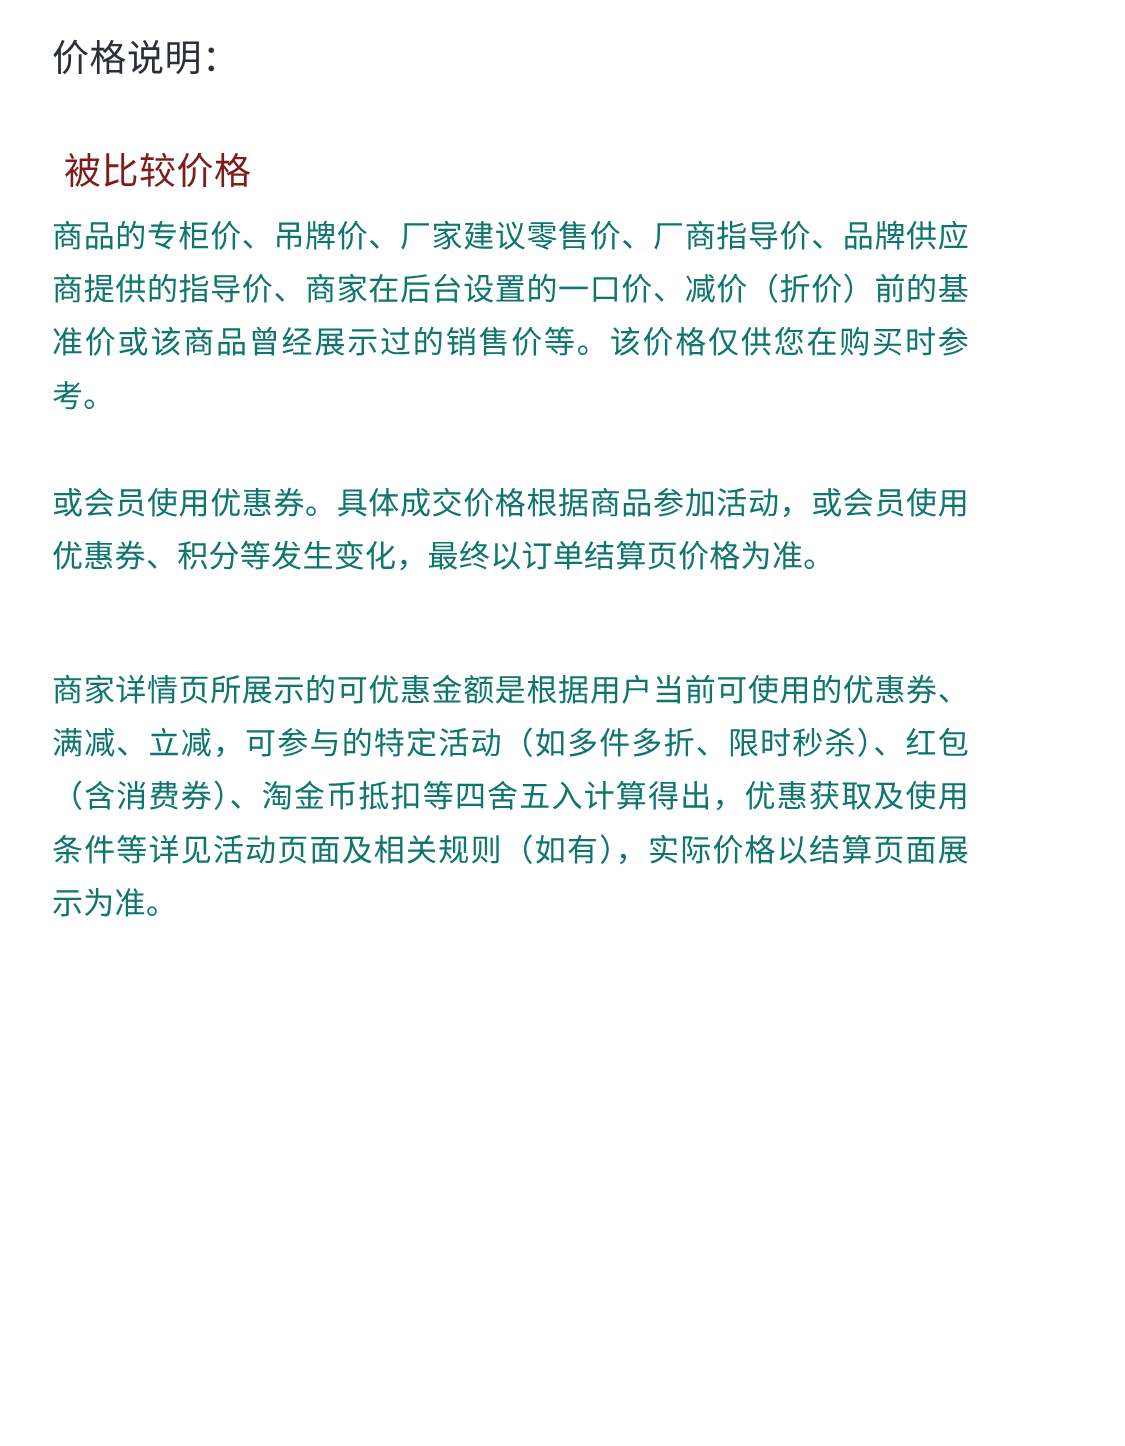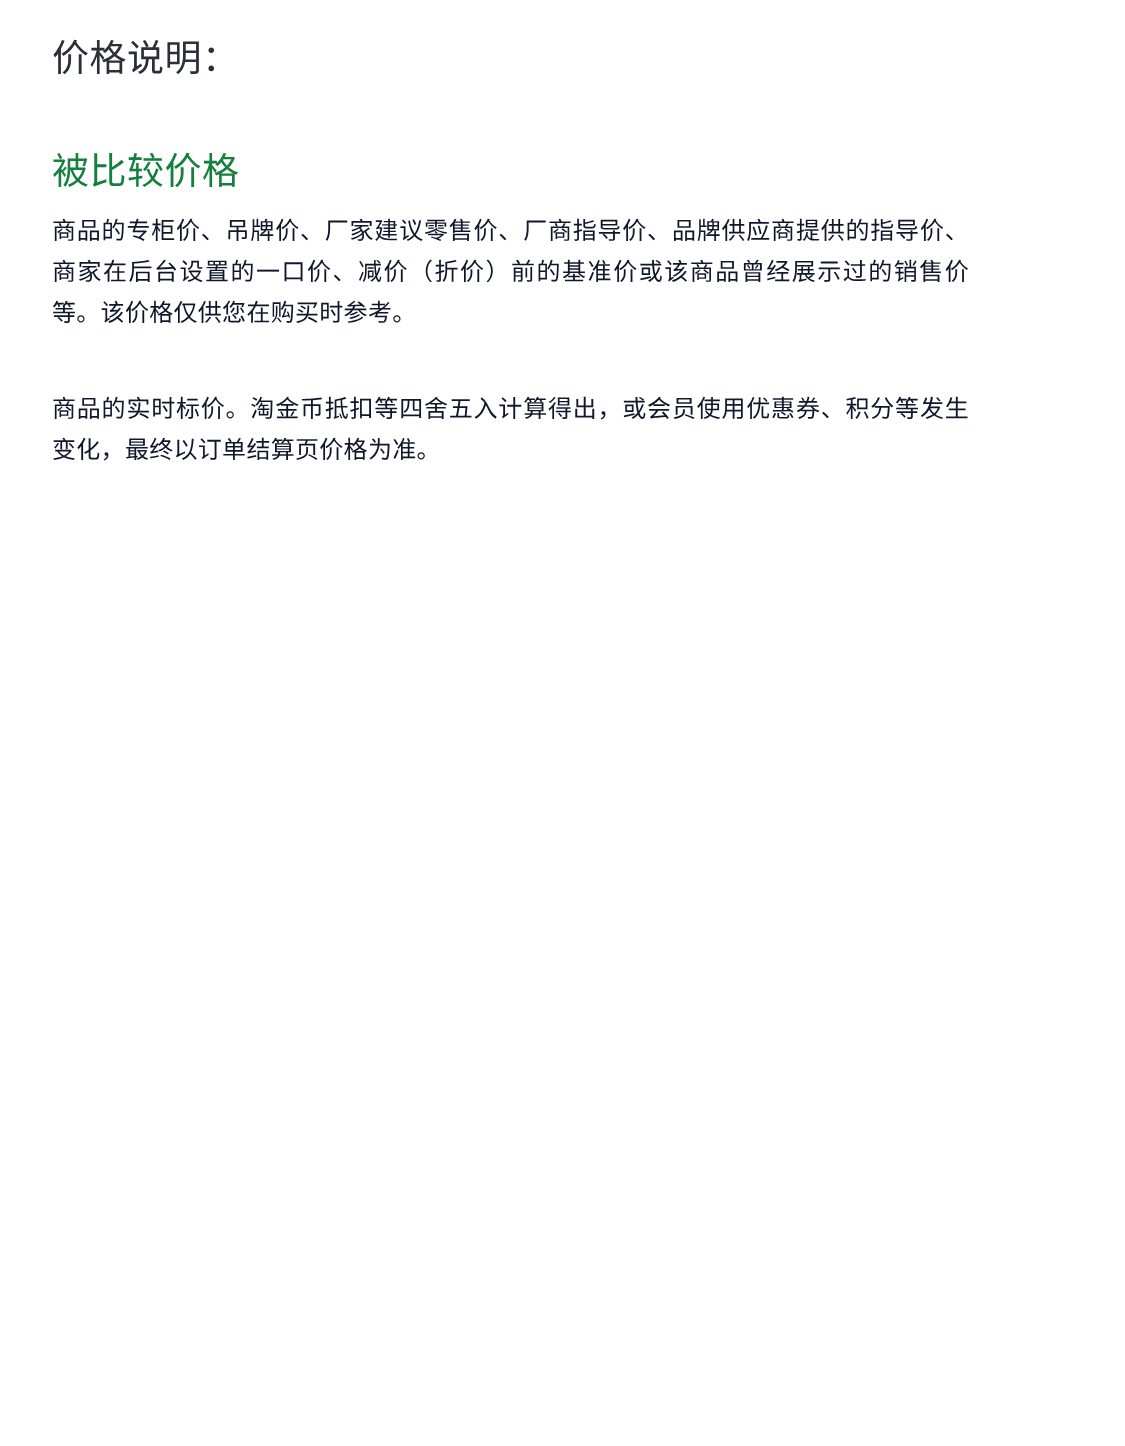--- a/index.html
+++ b/index.html
@@ -31,29 +31,29 @@
   }
   .section {
     margin: 0 0 54px 0;
   }
   .section:last-child {
     margin-bottom: 0;
   }
   .section-heading {
     font-size: 37px;
     line-height: 1.4;
-    color: #15803d;
+    color: #7f1d1d;
     font-weight: 400;
-    margin: 0 0 12px 0;
+    margin: 0 0 12px 12px;
     letter-spacing: 0.5px;
   }
   .section-body {
-    font-size: 24px;
+    font-size: 31px;
     line-height: 1.72;
-    color: #0f172a;
+    color: #0f766e;
     font-weight: 400;
     margin: 0;
     letter-spacing: 0.3px;
     text-align: justify;
     text-justify: inter-character;
   }
   .paragraph-block {
     margin: 0 0 54px 0;
   }
   .paragraph-block:last-child {
@@ -69,20 +69,23 @@
 <div class="page">
 
   <h1 class="doc-title">价格说明：</h1>
 
   <div class="section">
     <h2 class="section-heading">被比较价格</h2>
     <p class="section-body">商品的专柜价、吊牌价、厂家建议零售价、厂商指导价、品牌供应商提供的指导价、商家在后台设置的一口价、减价（折价）前的基准价或该商品曾经展示过的销售价等。该价格仅供您在购买时参考。</p>
   </div>
 
   <div class="section">
-    <p class="section-body">商品的实时标价。淘金币抵扣等四舍五入计算得出，或会员使用优惠券、积分等发生变化，最终以订单结算页价格为准。</p>
+    <p class="section-body">或会员使用优惠券。具体成交价格根据商品参加活动，或会员使用优惠券、积分等发生变化，最终以订单结算页价格为准。</p>
   </div>
 
   <div class="spacer-lg"></div>
 
+  <div class="paragraph-block">
+    <p class="section-body">商家详情页所展示的可优惠金额是根据用户当前可使用的优惠券、满减、立减，可参与的特定活动（如多件多折、限时秒杀）、红包（含消费券）、淘金币抵扣等四舍五入计算得出，优惠获取及使用条件等详见活动页面及相关规则（如有），实际价格以结算页面展示为准。</p>
+  </div>
 
 
 </div>
 
 </body></html>

